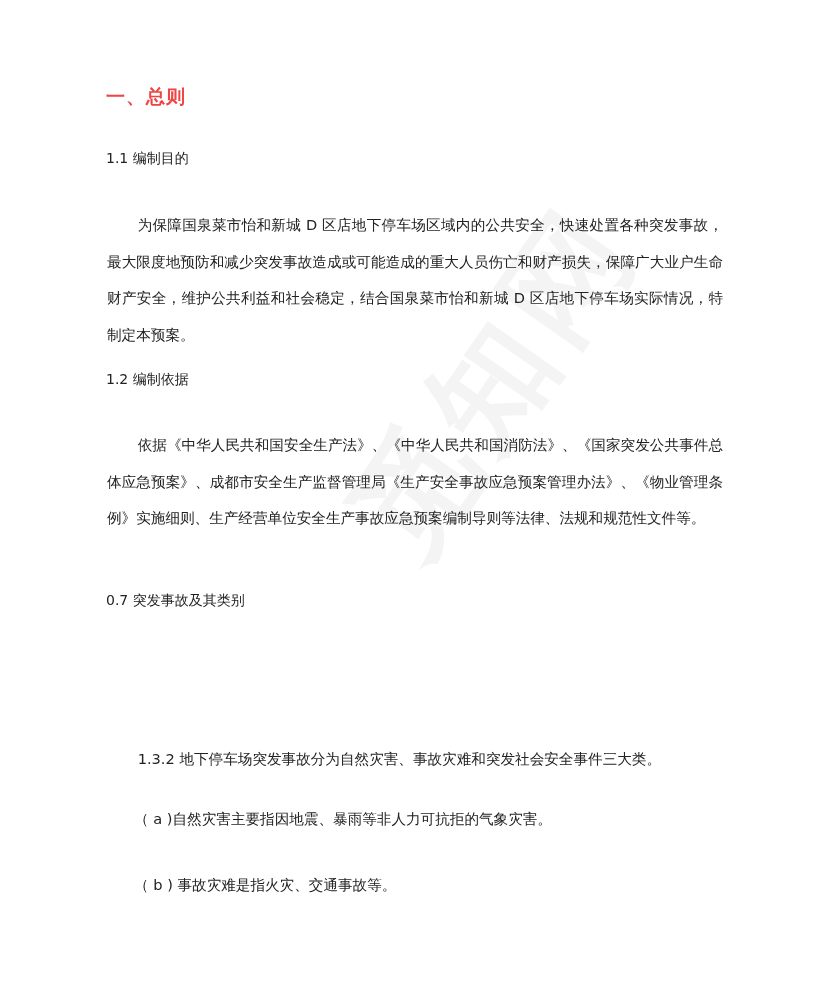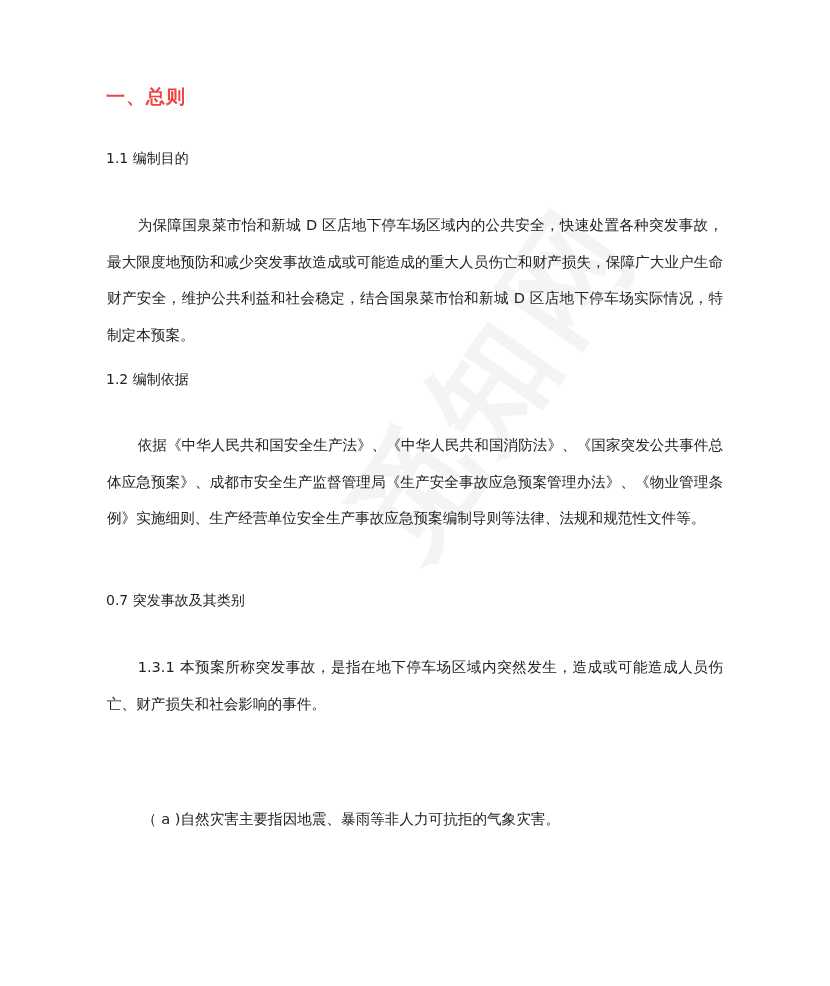--- a/index.html
+++ b/index.html
@@ -2,35 +2,36 @@
 <html><head>
 <meta charset="utf-8">
 <style>
   html, body { margin: 0; padding: 0; background: #ffffff; }
   body { width: 830px; height: 986px; position: relative; overflow: hidden;
          font-family: "DejaVu Sans", "Liberation Sans", sans-serif; color: #222222; }
   .page { position: absolute; left: 0; top: 0; width: 830px; height: 986px; }
   .h1 { position: absolute; left: 106px; top: 84px; font-size: 19px; font-weight: bold; color: #ef4444; letter-spacing: 1px; }
   .h2 { position: absolute; left: 106px; font-size: 14px; color: #222222; }
   .para { position: absolute; left: 106px; width: 616px; font-size: 14.6px; line-height: 36.5px; color: #222222; text-align: justify; text-indent: 2.1em; margin: 1px; }
-  .item { position: absolute; left: 134px; font-size: 14.6px; color: #222222; white-space: nowrap; margin-left: 8px; }
+  .item { position: absolute; left: 134px; font-size: 14.6px; color: #222222; white-space: nowrap; }
   .watermark { position: absolute; left: 300px; top: 300px; font-size: 120px; font-weight: bold; color: rgba(0,0,0,0.045);
                transform: rotate(-55deg); transform-origin: center; white-space: nowrap; letter-spacing: 10px; pointer-events: none; }
 </style>
 </head>
 <body>
 
 <div class="page">
   <div class="watermark">觅知网</div>
 
   <div class="h1">一、总则</div>
 
   <div class="h2" style="top:150px;text-align:right;">1.1 编制目的</div>
   <p class="para" style="top:206px;">为保障国泉菜市怡和新城 D 区店地下停车场区域内的公共安全，快速处置各种突发事故，最大限度地预防和减少突发事故造成或可能造成的重大人员伤亡和财产损失，保障广大业户生命财产安全，维护公共利益和社会稳定，结合国泉菜市怡和新城 D 区店地下停车场实际情况，特制定本预案。</p>
 
   <div class="h2" style="top:371px;">1.2 编制依据</div>
   <p class="para" style="top:426px;font-family:Liberation Serif, serif;">依据《中华人民共和国安全生产法》、《中华人民共和国消防法》、《国家突发公共事件总体应急预案》、成都市安全生产监督管理局《生产安全事故应急预案管理办法》、《物业管理条例》实施细则、生产经营单位安全生产事故应急预案编制导则等法律、法规和规范性文件等。</p>
 
   <div class="h2" style="top:592px;">0.7 突发事故及其类别</div>
-  <p class="para" style="top:648px;">1.3.1 本预案所称突发事故，是指在地下停车场区域内突然发生，造成或可能造成人员伤亡、财产损失和社会影响的事件。</p>
+  <p class="para" style="top:740px;">1.3.2 地下停车场突发事故分为自然灾害、事故灾难和突发社会安全事件三大类。</p>
 
   <div class="item" style="top:810px;">（ a )自然灾害主要指因地震、暴雨等非人力可抗拒的气象灾害。</div>
+  <div class="item" style="top:876px;">（ b ) 事故灾难是指火灾、交通事故等。</div>
 </div>
 
 </body></html>

